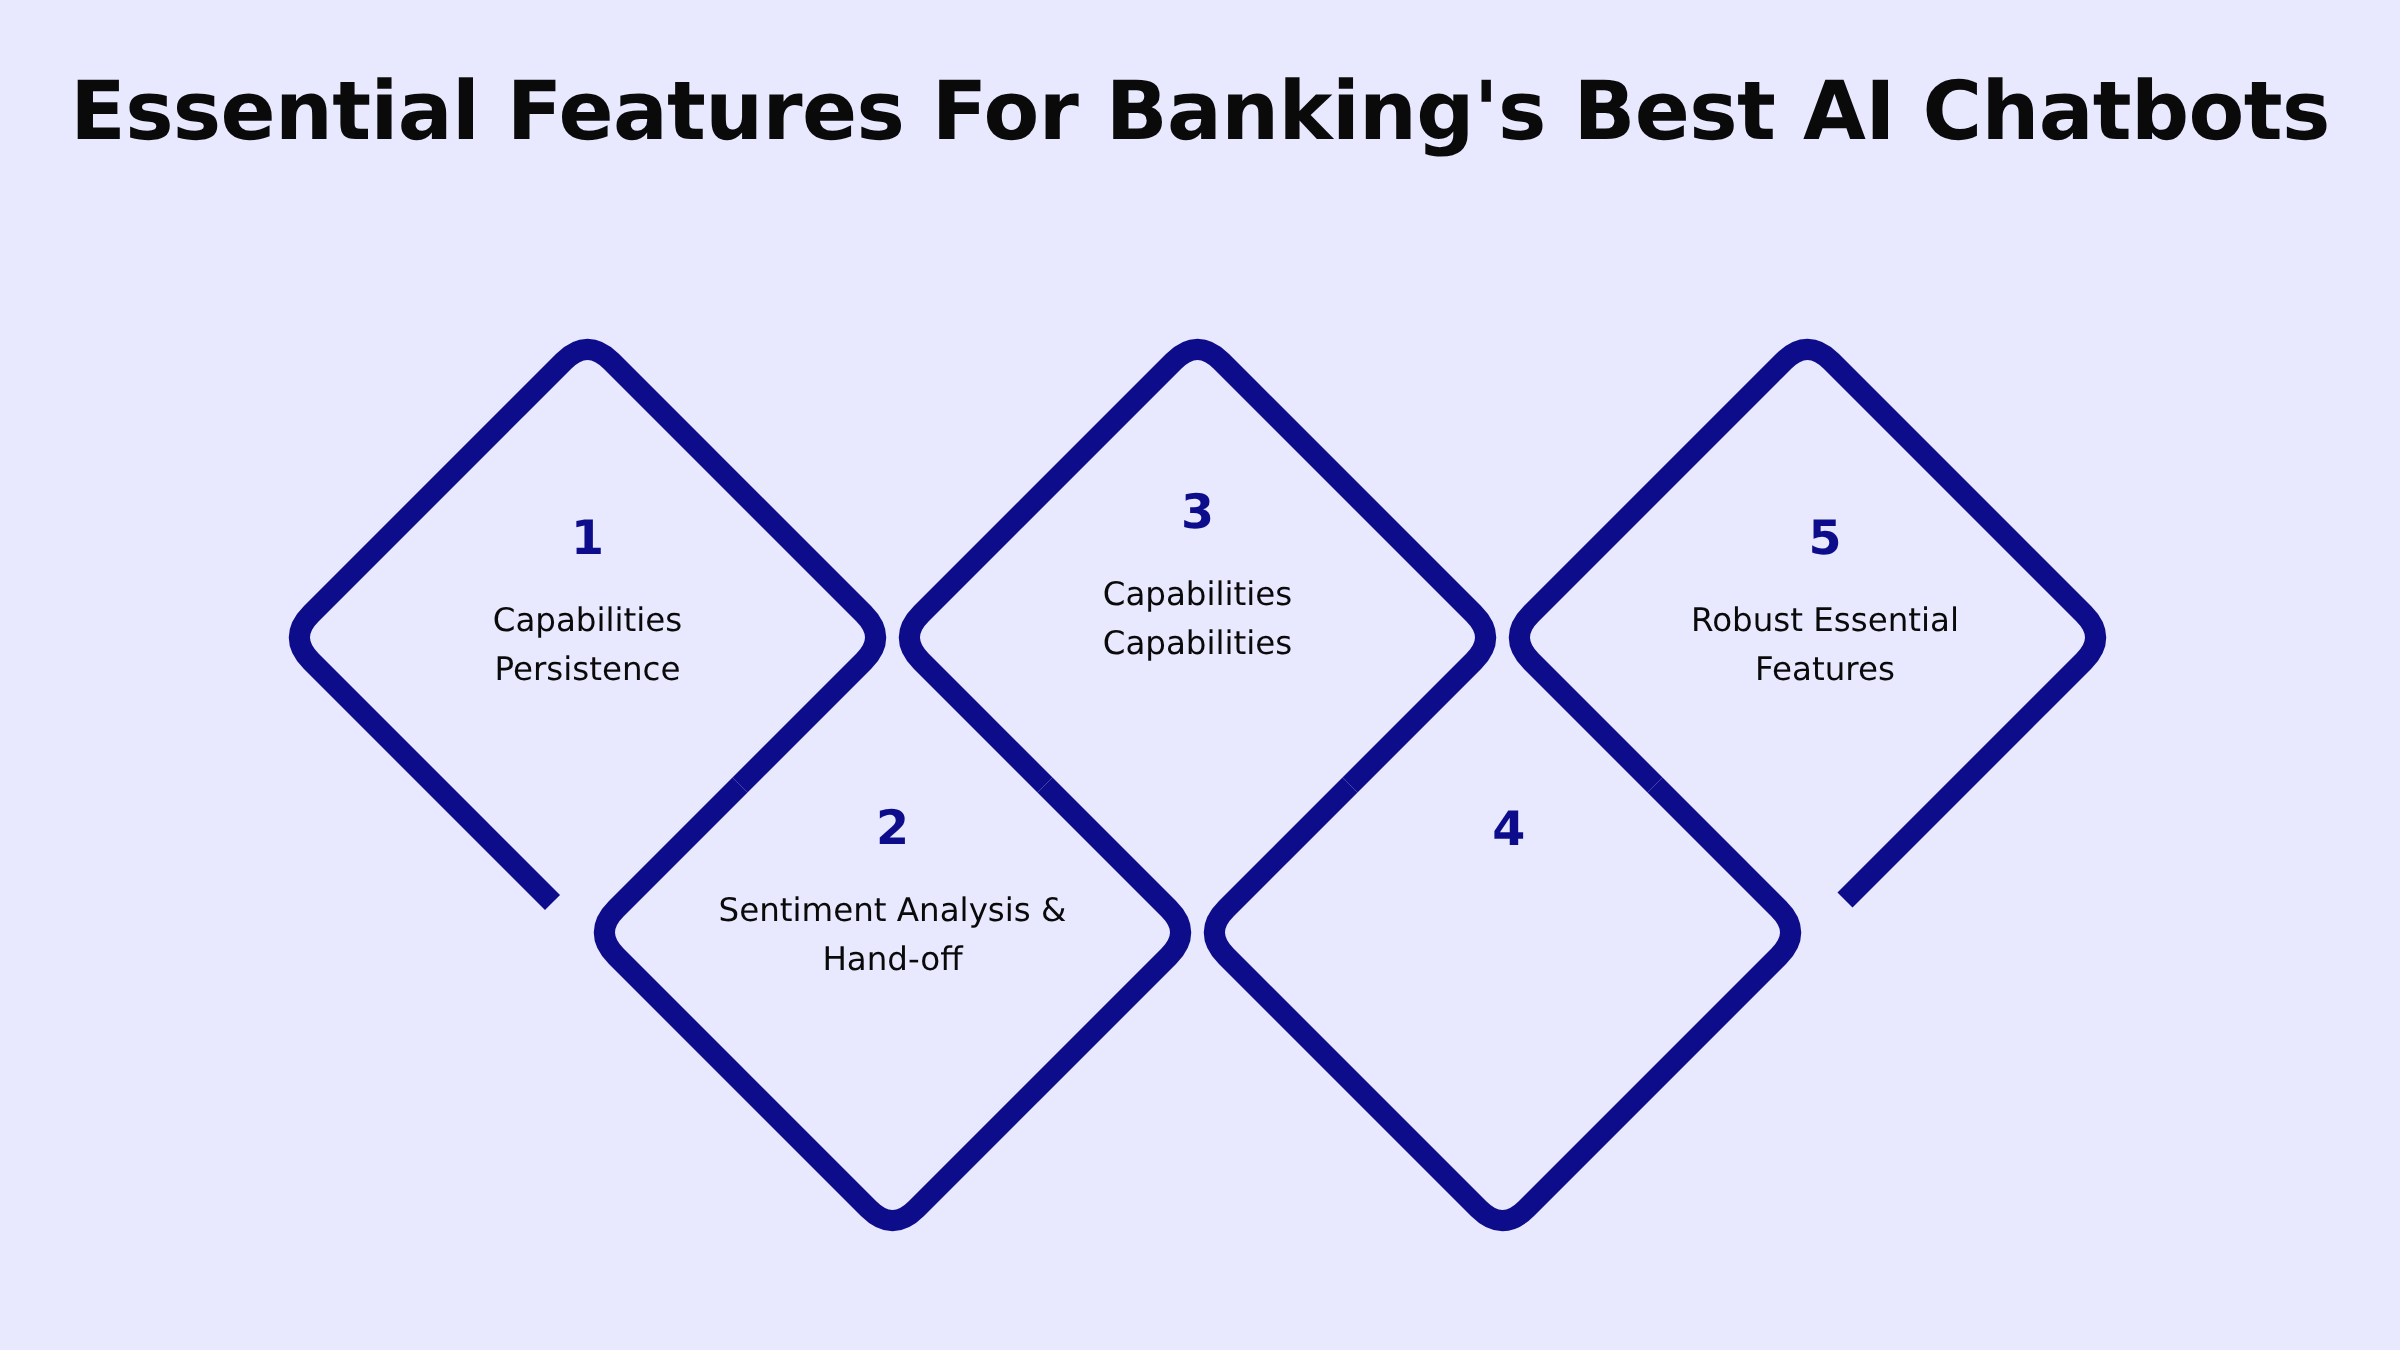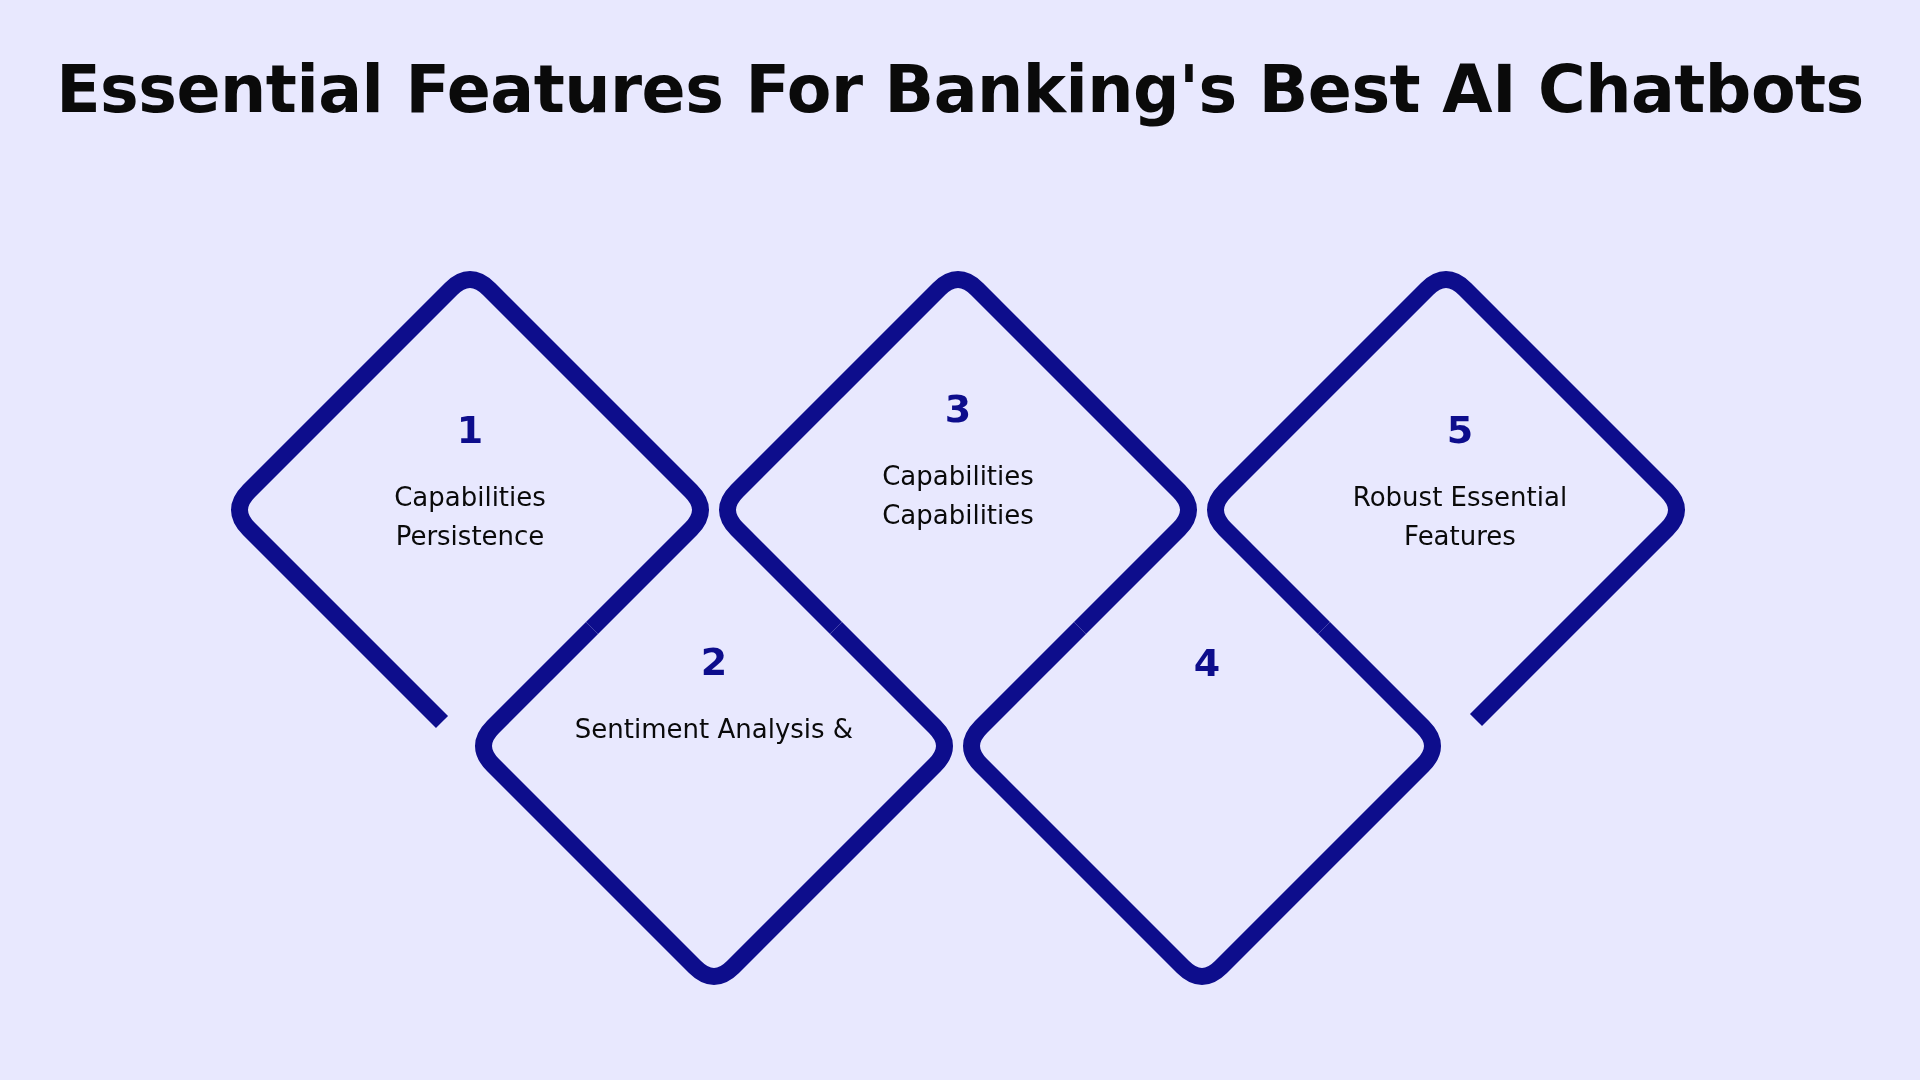--- a/index.html
+++ b/index.html
@@ -81,20 +81,21 @@
   <div class="label">
     <div>Capabilities</div>
     <div>Persistence</div>
   </div>
 </div>
 
 <div class="item" style="left:544px; top:640px;">
   <div class="num">2</div>
   <div class="label">
     <div>Sentiment Analysis &amp;</div>
+    <div>Hand-off</div>
   </div>
 </div>
 
 <div class="item" style="left:788px; top:387px;">
   <div class="num">3</div>
   <div class="label">
     <div>Capabilities</div>
     <div>Capabilities</div>
   </div>
 </div>

